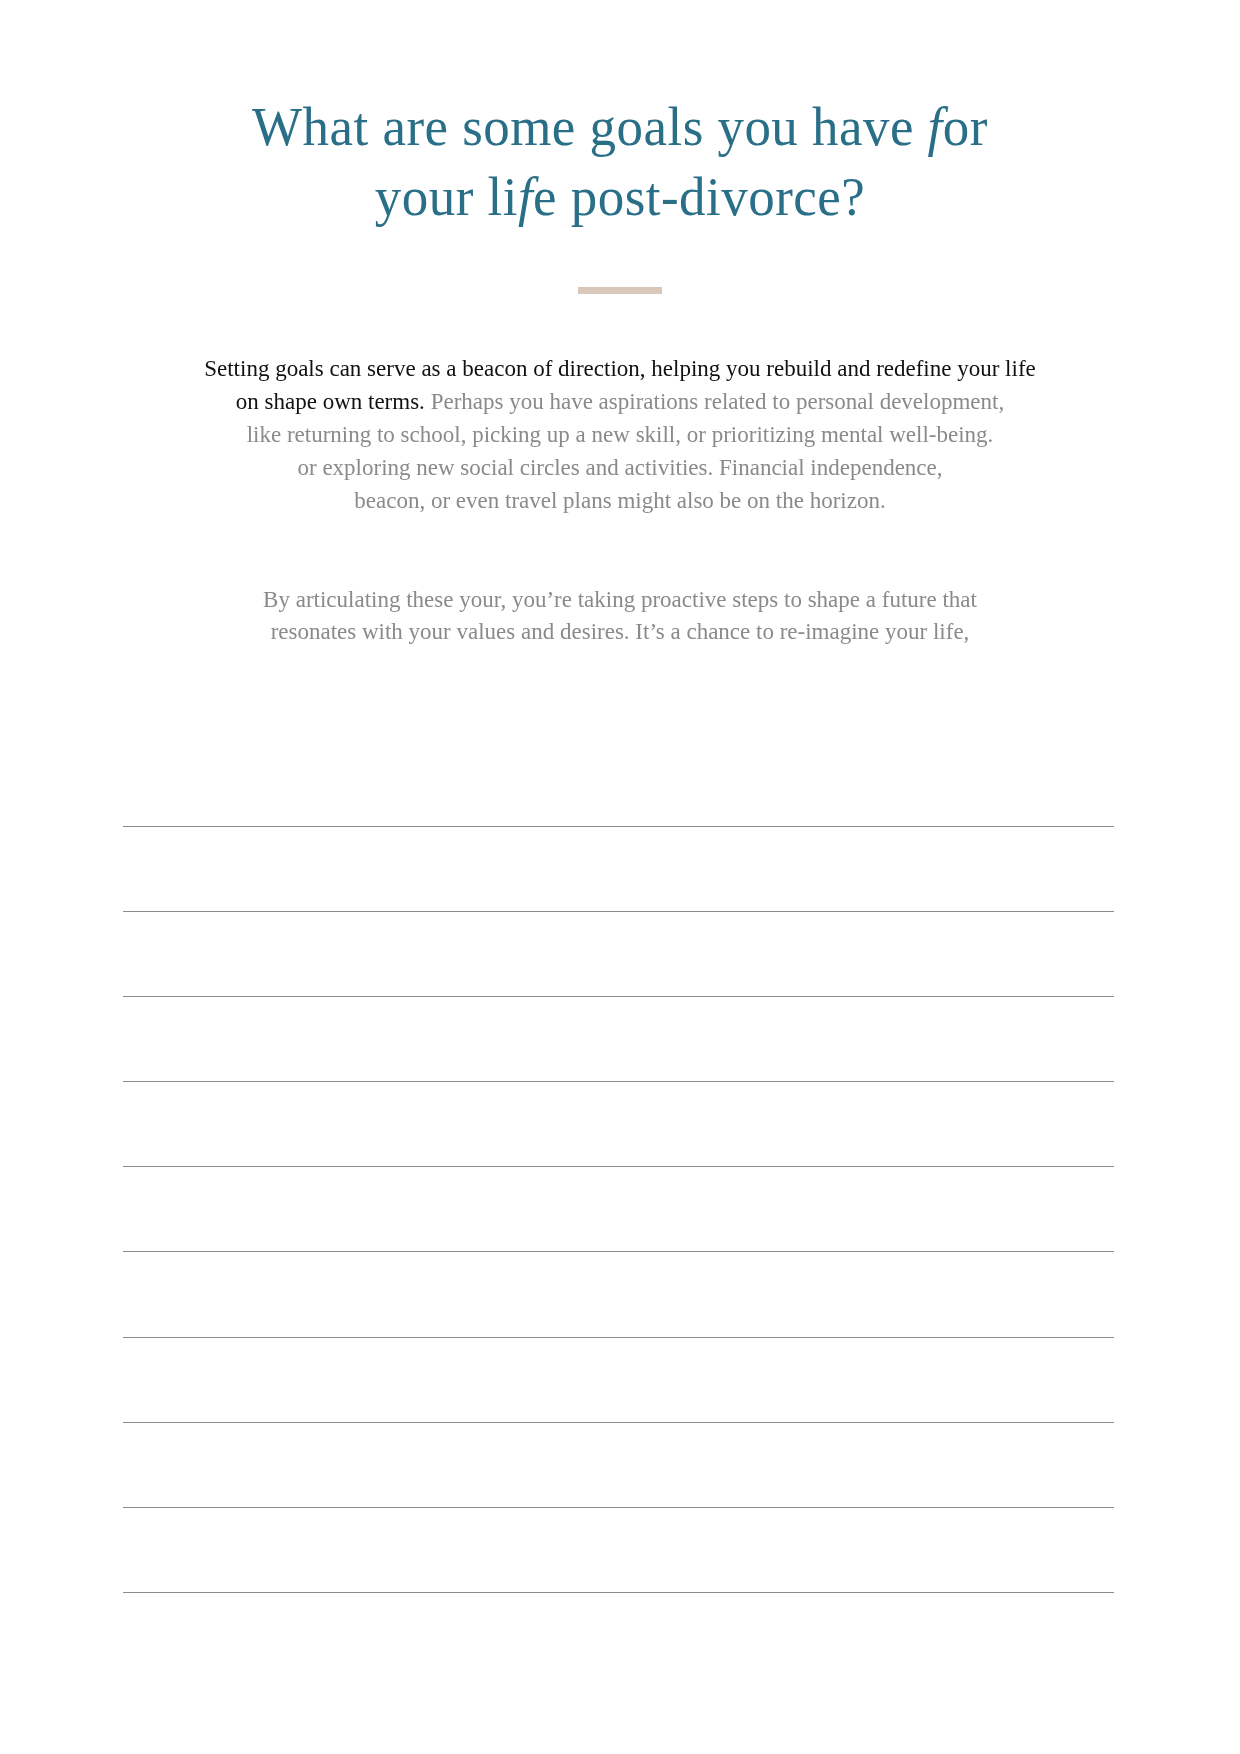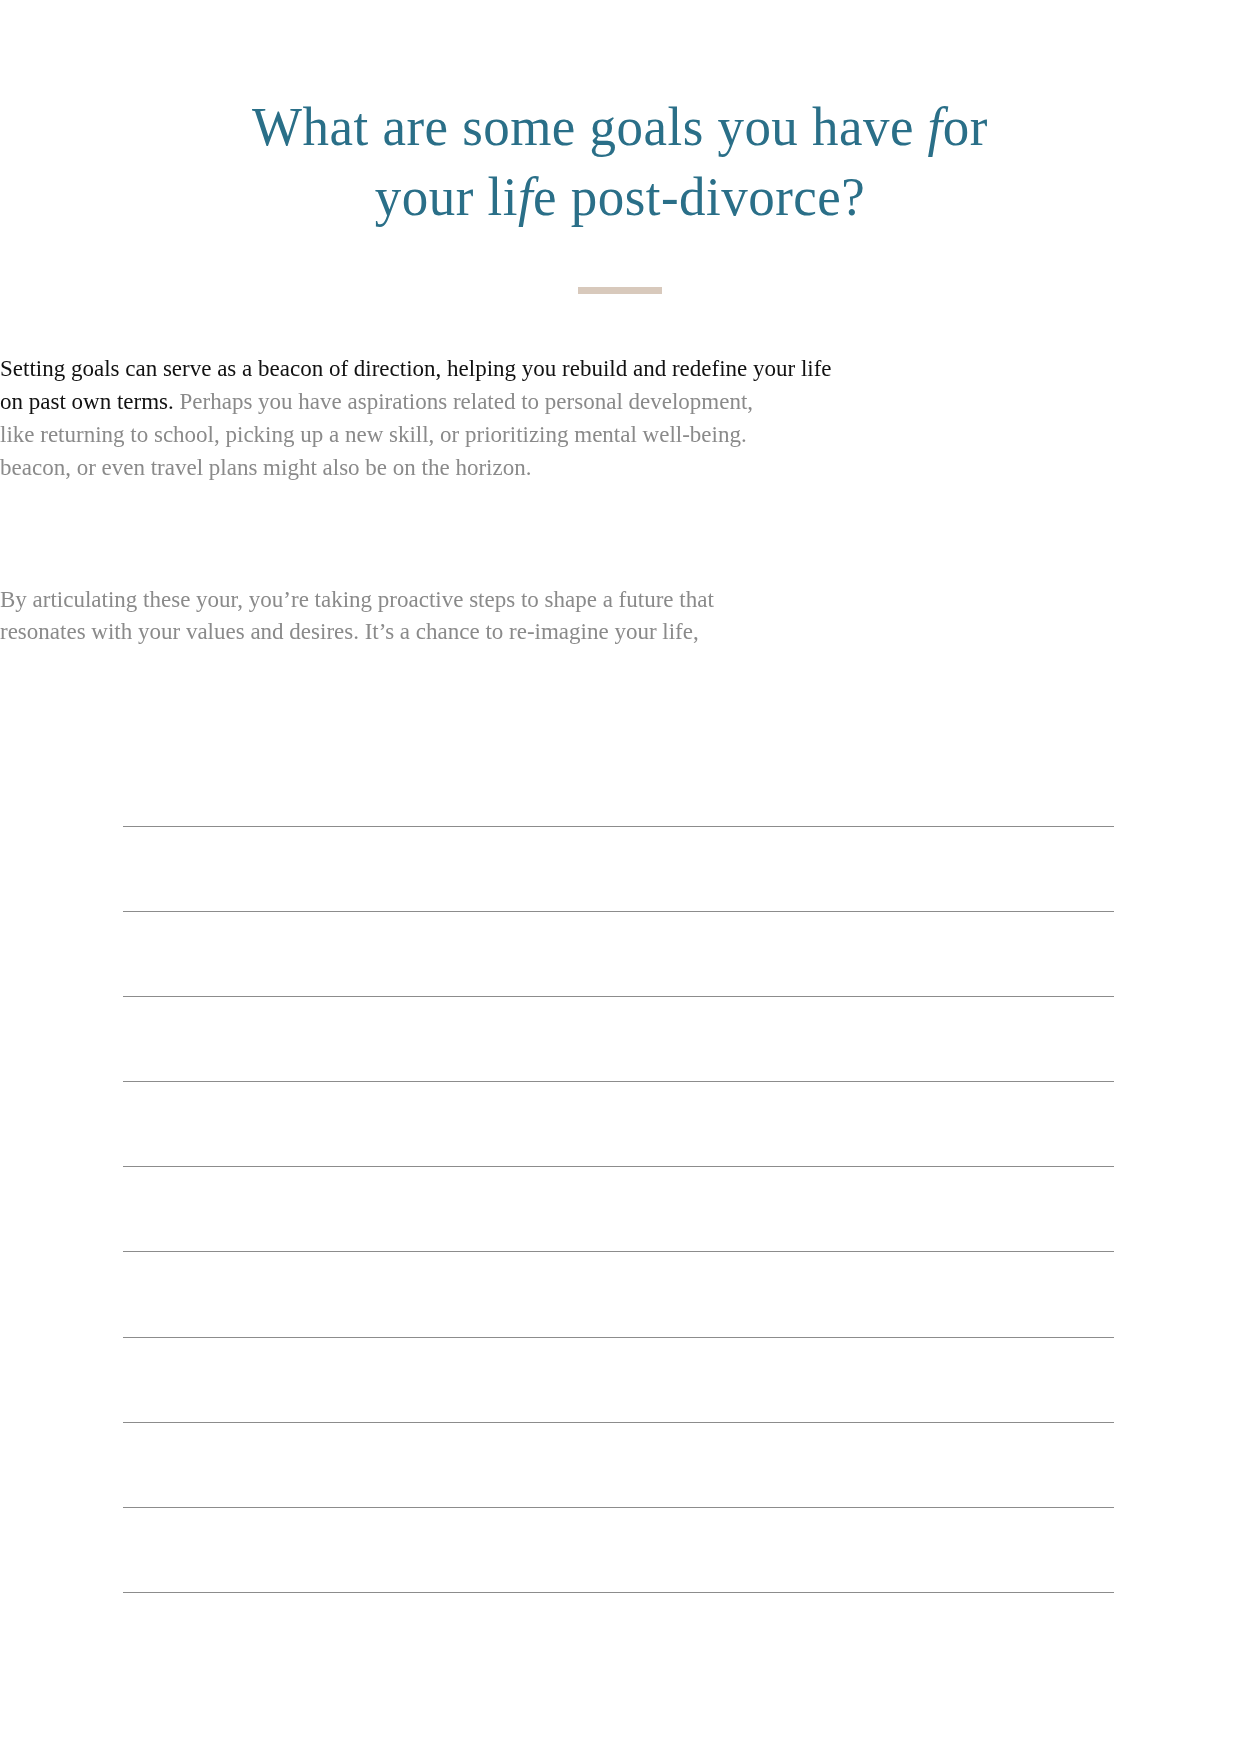--- a/index.html
+++ b/index.html
@@ -37,21 +37,21 @@
       top: 287px;
       width: 84px;
       height: 7px;
       background: #d8c9bc;
     }
     .body-text {
       position: absolute;
       left: 0;
       width: 1240px;
       margin: 0;
-      text-align: left;
+      text-align: center;
       font-family: "Liberation Serif", "DejaVu Serif", serif;
       font-size: 23px;
       line-height: 33px;
       color: #8a8a8a;
     }
     .body-text .line { display: block; white-space: nowrap; }
     .p1 { top: 352px; }
     .p2 { top: 584px; line-height: 32px; }
     .lead { color: #111111; }
     .writing-lines {
@@ -75,22 +75,23 @@
 
   <h1 class="title">
     <span class="line"><span>What are some goals you have </span><span class="it">f</span><span>or</span></span>
     <span class="line"><span>your li</span><span class="it">f</span><span>e post-divorce?</span></span>
   </h1>
 
   <div class="divider"></div>
 
   <p class="body-text p1">
     <span class="line"><span class="lead">Setting goals can serve as a beacon of direction, helping you rebuild and redefine your life</span><span></span></span>
-    <span class="line"><span class="lead">on past own terms.</span><span> Perhaps you have aspirations related to personal development,</span></span>
+    <span class="line"><span class="lead">on shape own terms.</span><span> Perhaps you have aspirations related to personal development,</span></span>
     <span class="line"><span class="lead"></span><span>like returning to school, picking up a new skill, or prioritizing mental well-being.</span></span>
+    <span class="line"><span class="lead"></span><span>or exploring new social circles and activities. Financial independence,</span></span>
     <span class="line"><span class="lead"></span><span>beacon, or even travel plans might also be on the horizon.</span></span>
   </p>
 
   <p class="body-text p2">
     <span class="line">By articulating these your, you’re taking proactive steps to shape a future that</span>
     <span class="line">resonates with your values and desires. It’s a chance to re-imagine your life,</span>
   </p>
 
   <div class="writing-lines">
     <div class="writing-line" style="top:0px"></div>

